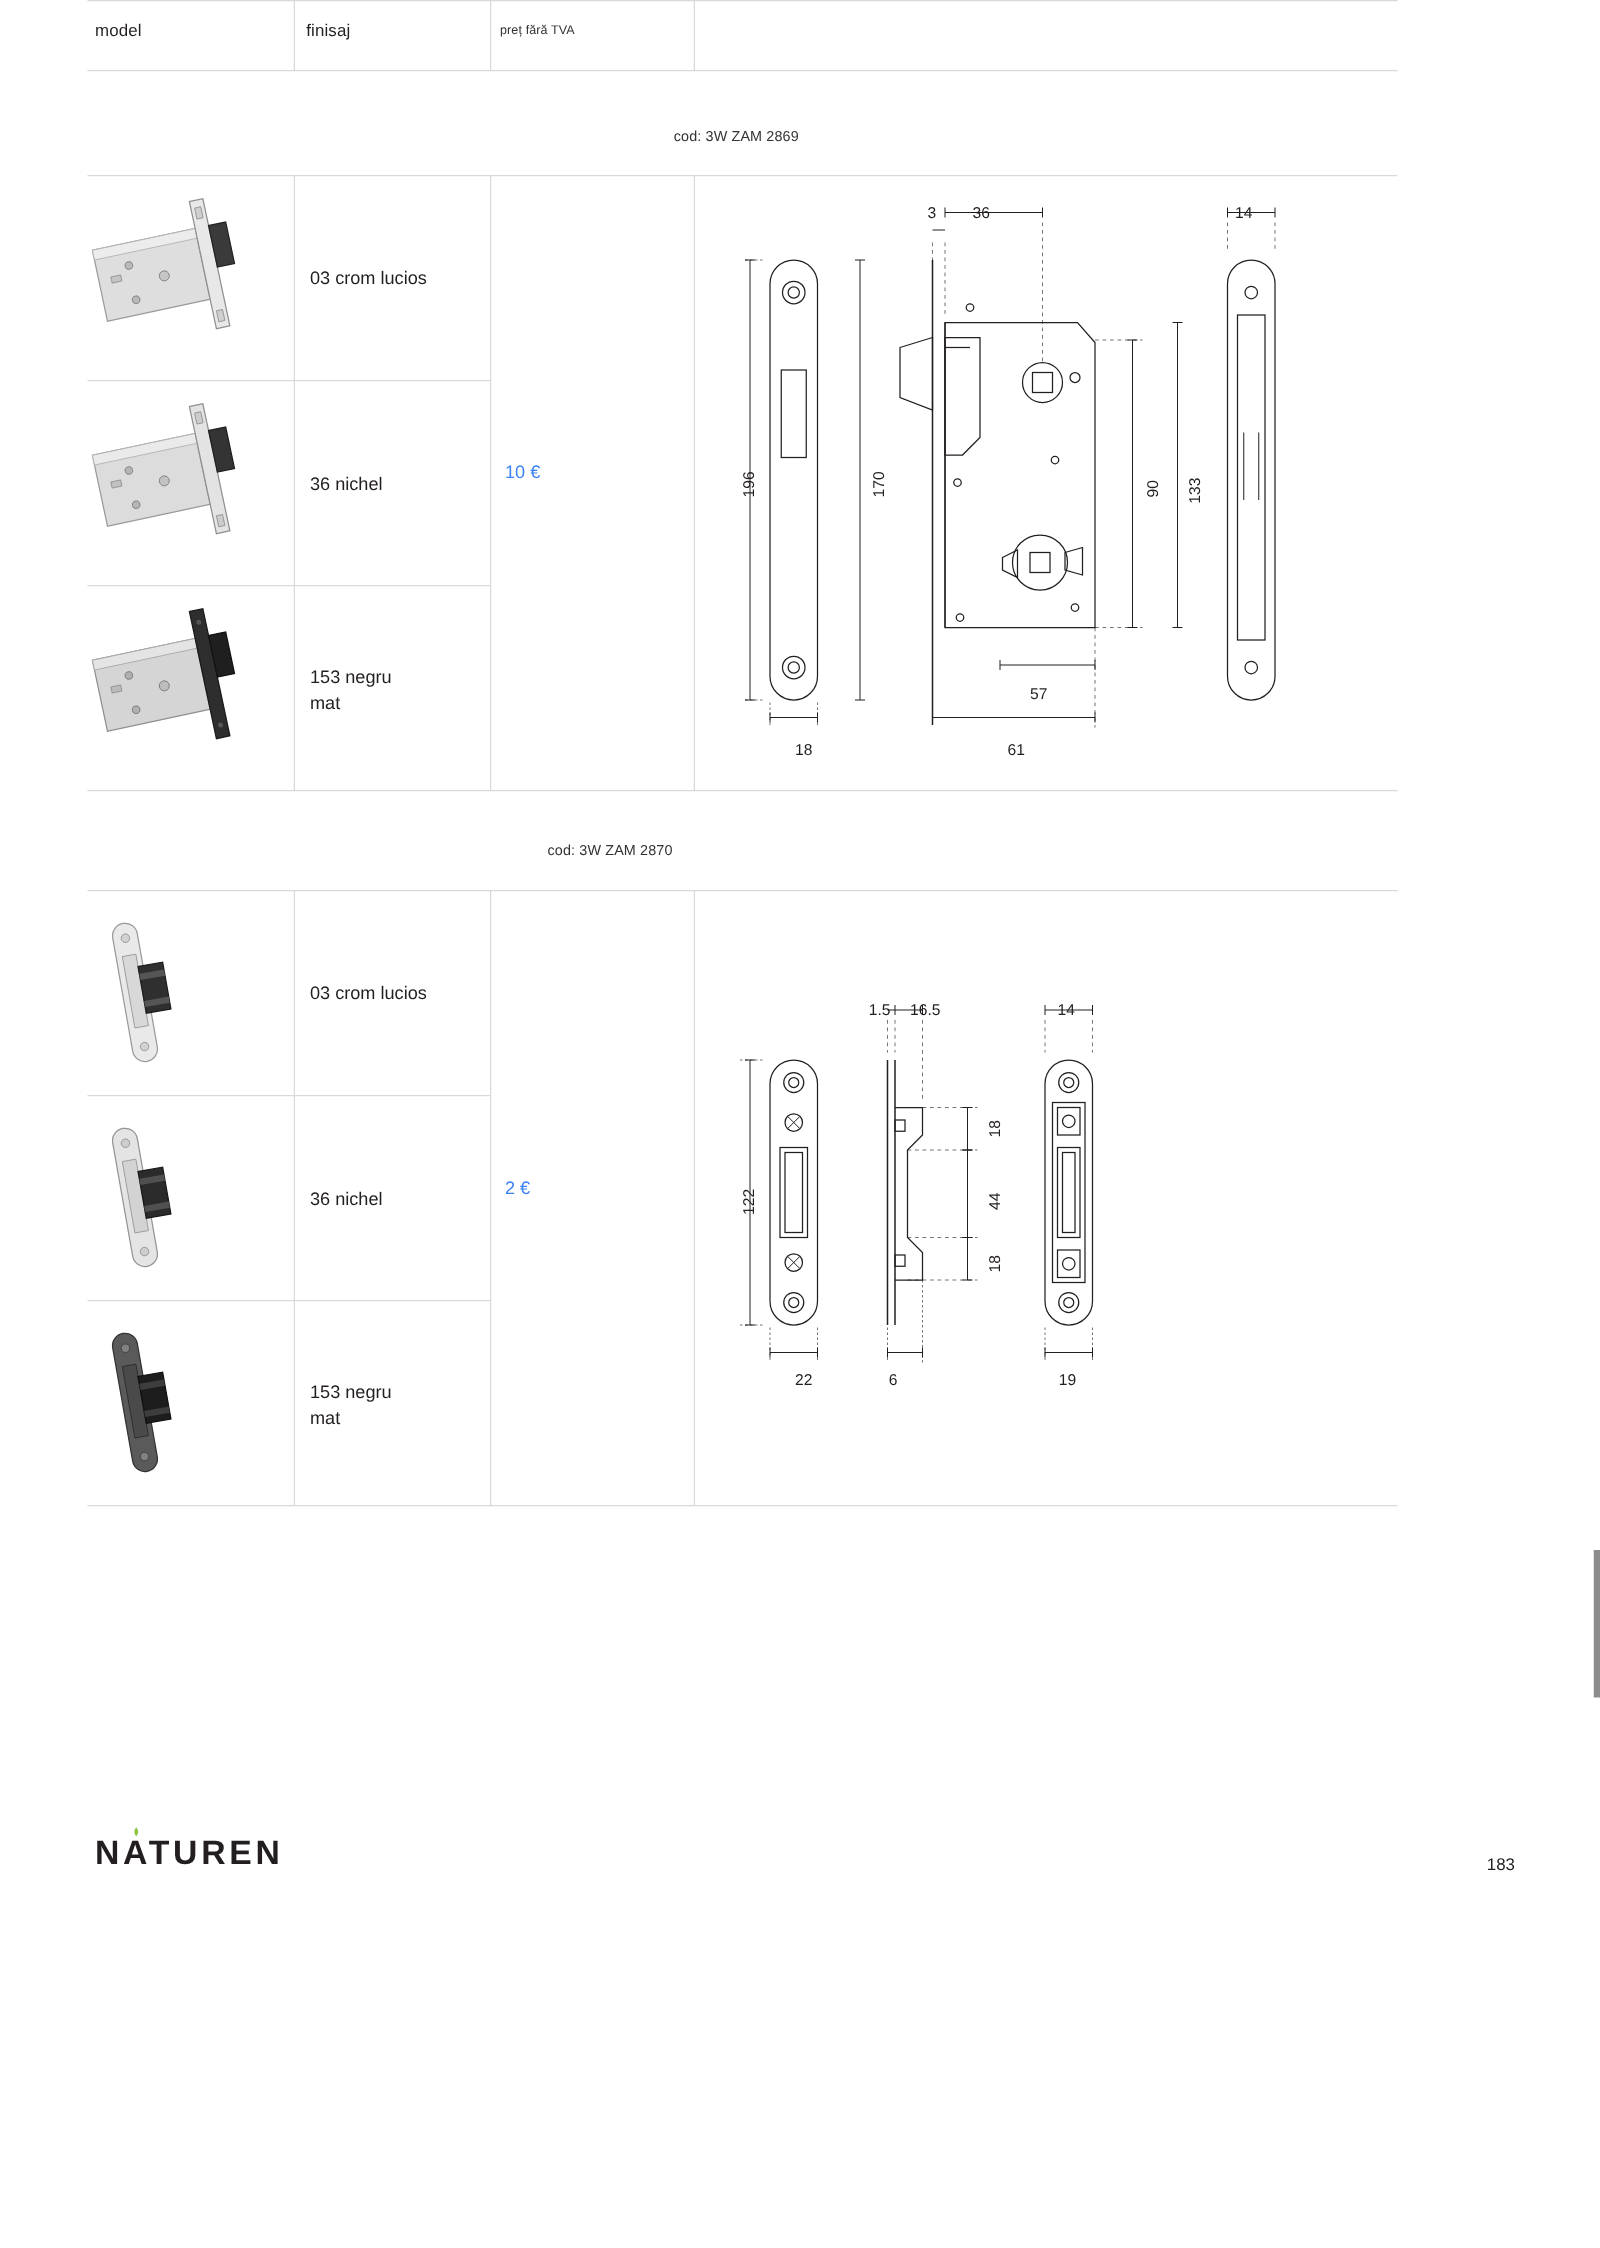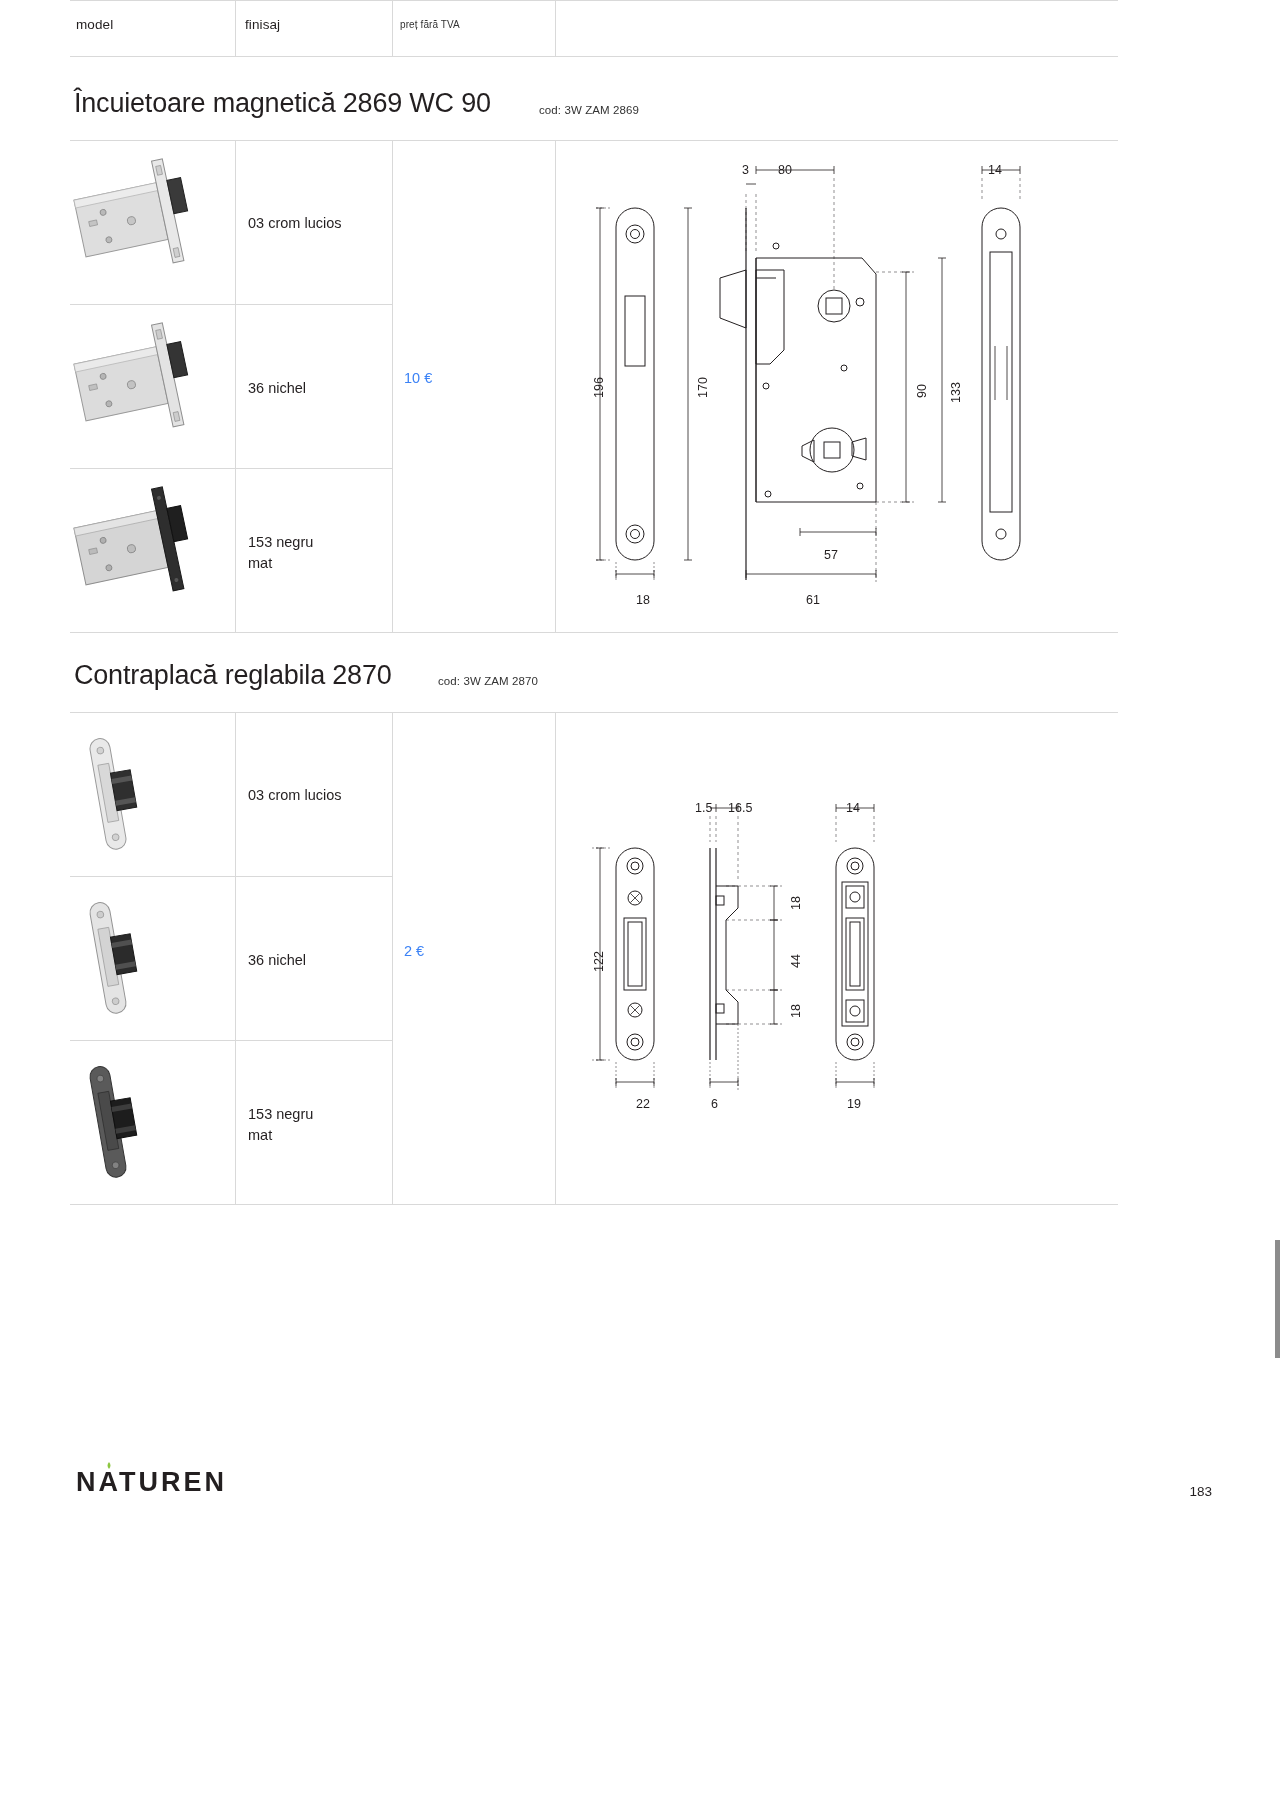--- a/index.html
+++ b/index.html
@@ -50,21 +50,20 @@
   <div class="hr" style="left:66px;top:0px;width:1048px;"></div>
   <div class="hr" style="left:66px;top:56px;width:1048px;"></div>
   <div class="vr" style="left:231px;top:0px;height:56px;"></div>
   <div class="vr" style="left:388px;top:0px;height:56px;"></div>
   <div class="vr" style="left:551px;top:0px;height:56px;"></div>
 
   <div class="hdr-cell" style="left:72px;top:17px;">model</div>
   <div class="hdr-cell" style="left:241px;top:17px;">finisaj</div>
   <div class="hdr-cell small" style="left:396px;top:19px;">preț fără TVA</div>
 
-  <div class="sec-title" style="left:70px;top:88px;">Încuietoare magnetică 2869 WC 90</div>
   <div class="sec-code" style="left:535px;top:104px;">cod: 3W ZAM 2869</div>
 
   <div class="hr" style="left:66px;top:140px;width:1048px;"></div>
   <div class="hr" style="left:66px;top:304px;width:322px;"></div>
   <div class="hr" style="left:66px;top:468px;width:322px;"></div>
   <div class="hr" style="left:66px;top:632px;width:1048px;"></div>
   <div class="vr" style="left:231px;top:140px;height:492px;"></div>
   <div class="vr" style="left:388px;top:140px;height:492px;"></div>
   <div class="vr" style="left:551px;top:140px;height:492px;"></div>
 
@@ -197,31 +196,30 @@
         <path d="M437 196 L437 250" stroke-width=".8"></path>
         <path d="M412 28 L412 52" stroke-width=".5" stroke-dasharray="3 3"></path>
         <path d="M450 28 L450 52" stroke-width=".5" stroke-dasharray="3 3"></path>
         <path d="M412 20 L450 20" stroke-width=".8"></path>
         <path d="M412 16 L412 24 M450 16 L450 24" stroke-width=".8"></path>
       </g>
     </svg>
   </div>
 
   <div class="dim" style="left:738px;top:163px;">3</div>
-  <div class="dim" style="left:774px;top:163px;">80</div>
+  <div class="dim" style="left:774px;top:163px;">36</div>
   <div class="dim" style="left:984px;top:163px;">14</div>
   <div class="dim v" style="left:588px;top:398px;">196</div>
   <div class="dim v" style="left:692px;top:398px;">170</div>
   <div class="dim v" style="left:911px;top:398px;">90</div>
   <div class="dim v" style="left:945px;top:403px;">133</div>
   <div class="dim" style="left:820px;top:548px;">57</div>
   <div class="dim" style="left:632px;top:593px;">18</div>
   <div class="dim" style="left:802px;top:593px;">61</div>
 
-  <div class="sec-title" style="left:70px;top:660px;">Contraplacă reglabila 2870</div>
   <div class="sec-code" style="left:434px;top:675px;">cod: 3W ZAM 2870</div>
 
   <div class="hr" style="left:66px;top:712px;width:1048px;"></div>
   <div class="hr" style="left:66px;top:876px;width:322px;"></div>
   <div class="hr" style="left:66px;top:1040px;width:322px;"></div>
   <div class="hr" style="left:66px;top:1204px;width:1048px;"></div>
   <div class="vr" style="left:231px;top:712px;height:492px;"></div>
   <div class="vr" style="left:388px;top:712px;height:492px;"></div>
   <div class="vr" style="left:551px;top:712px;height:492px;"></div>
 

